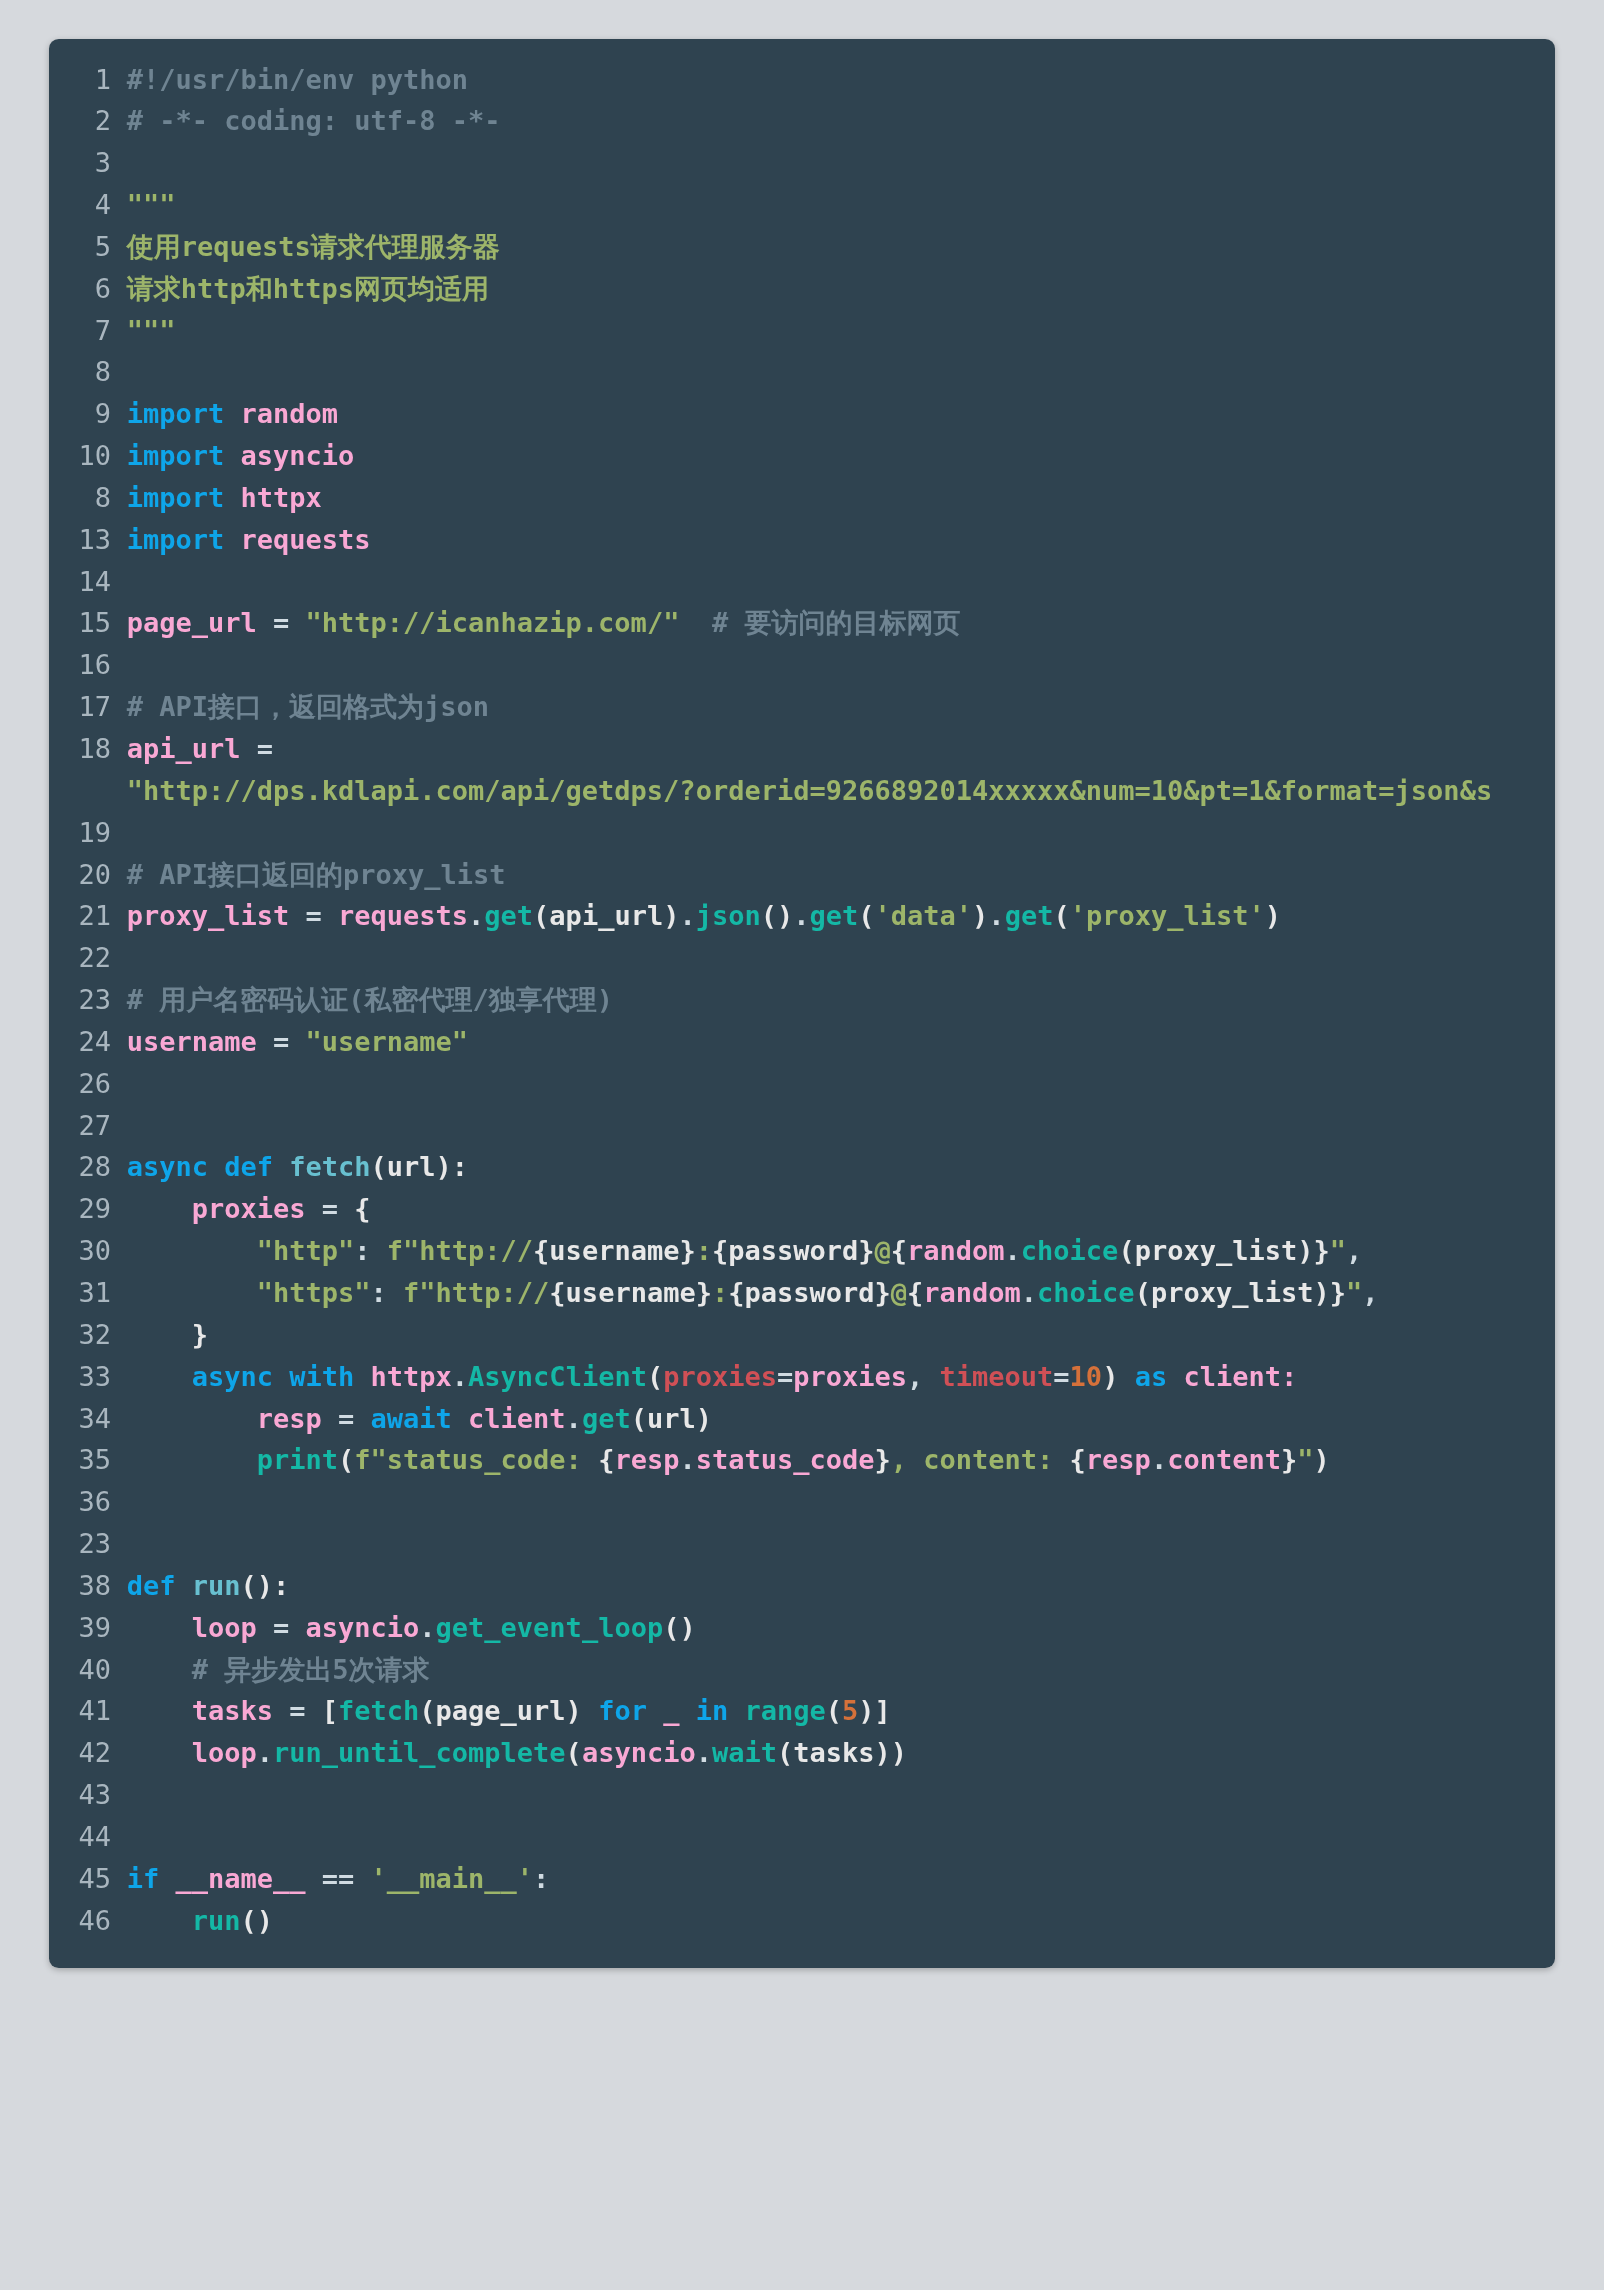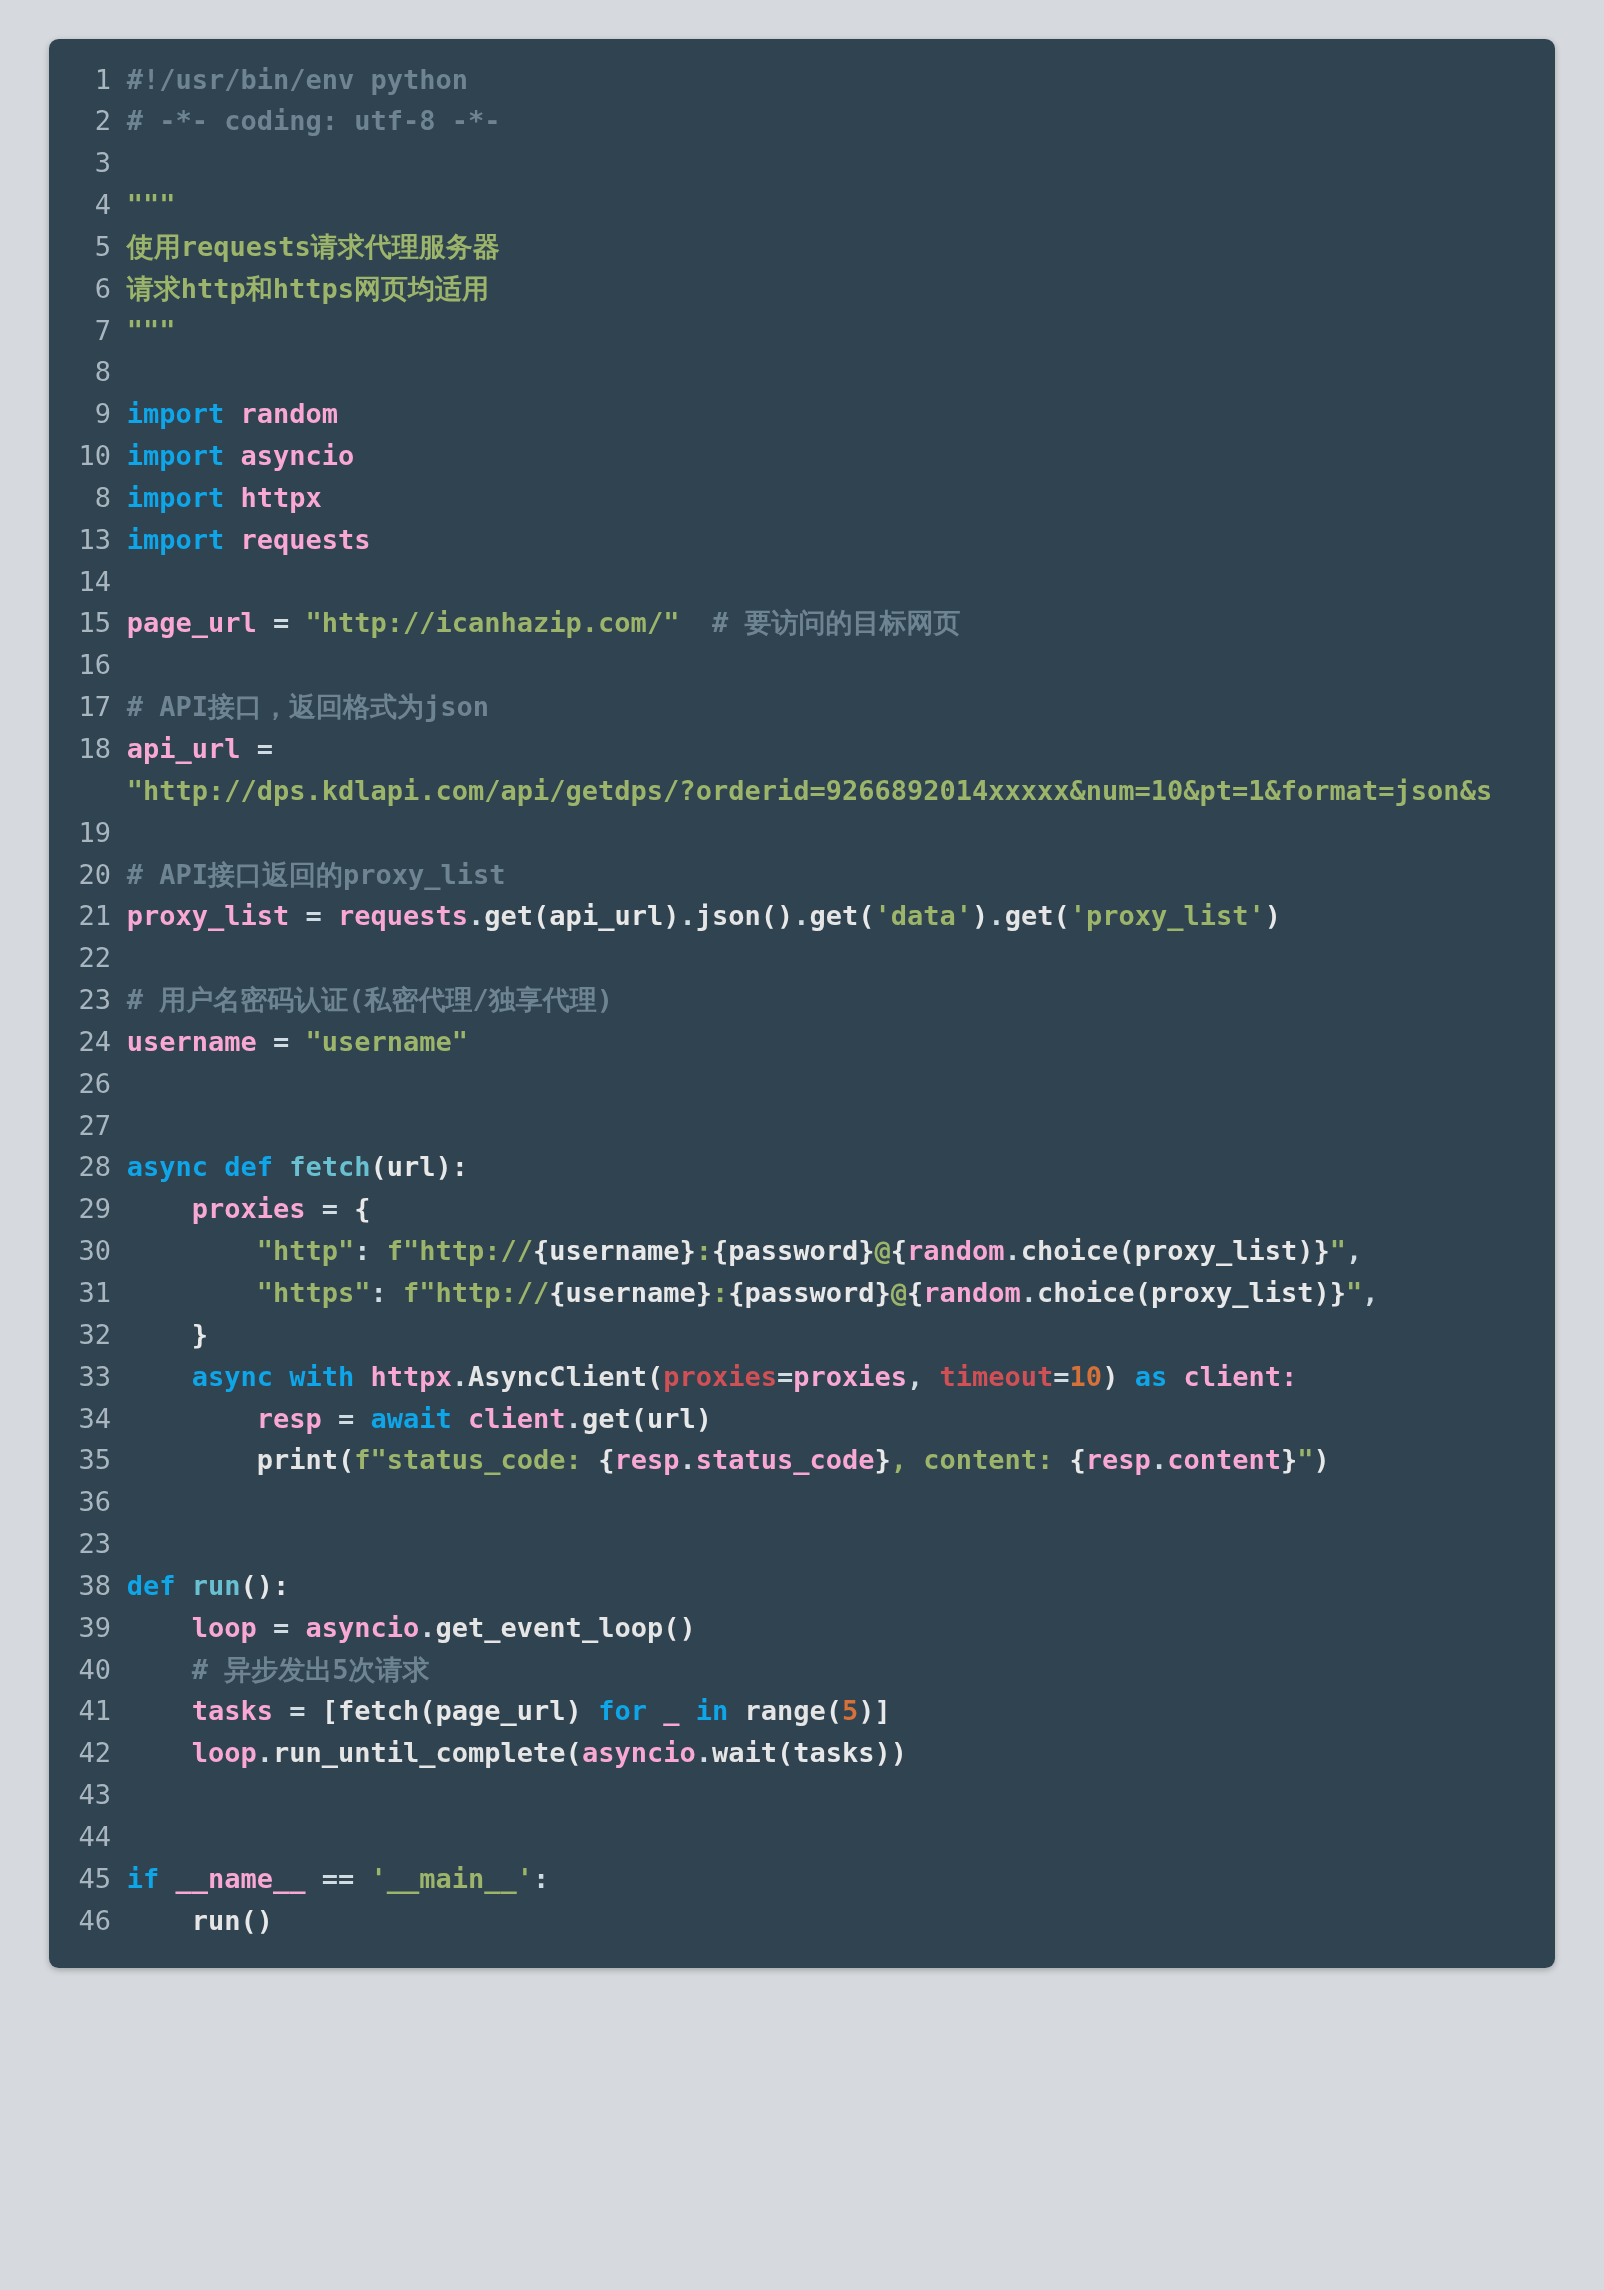--- a/index.html
+++ b/index.html
@@ -36,21 +36,21 @@
     color: #e8e8e8;
     font-weight: bold;
   }
   .tok-cmt   { color: #6f8492; }
   .tok-str   { color: #9db56a; }
   .tok-kw    { color: #0ea5e9; }
   .tok-def   { color: #68c0d0; }
   .tok-num   { color: #d6713a; }
   .tok-op    { color: #d0dbe2; }
   .tok-id    { color: #f9a8d4; }
-  .tok-call  { color: #e5e5e5; margin-top: 19px; }
+  .tok-call  { color: #14b8a6; margin-top: 19px; }
   .tok-paren { color: #e8e8e8; }
   .tok-red   { color: #d05056; }
   .continuation .gutter { visibility: hidden; }
 </style>
 </head>
 <body>
 
 <div class="editor" id="editor">
     <div class="line"><span class="gutter">1</span><span class="code"><span class="tok-cmt">#!/usr/bin/env python</span></span></div>
     <div class="line"><span class="gutter">2</span><span class="code"><span class="tok-cmt"># -*- coding: utf-8 -*-</span></span></div>

